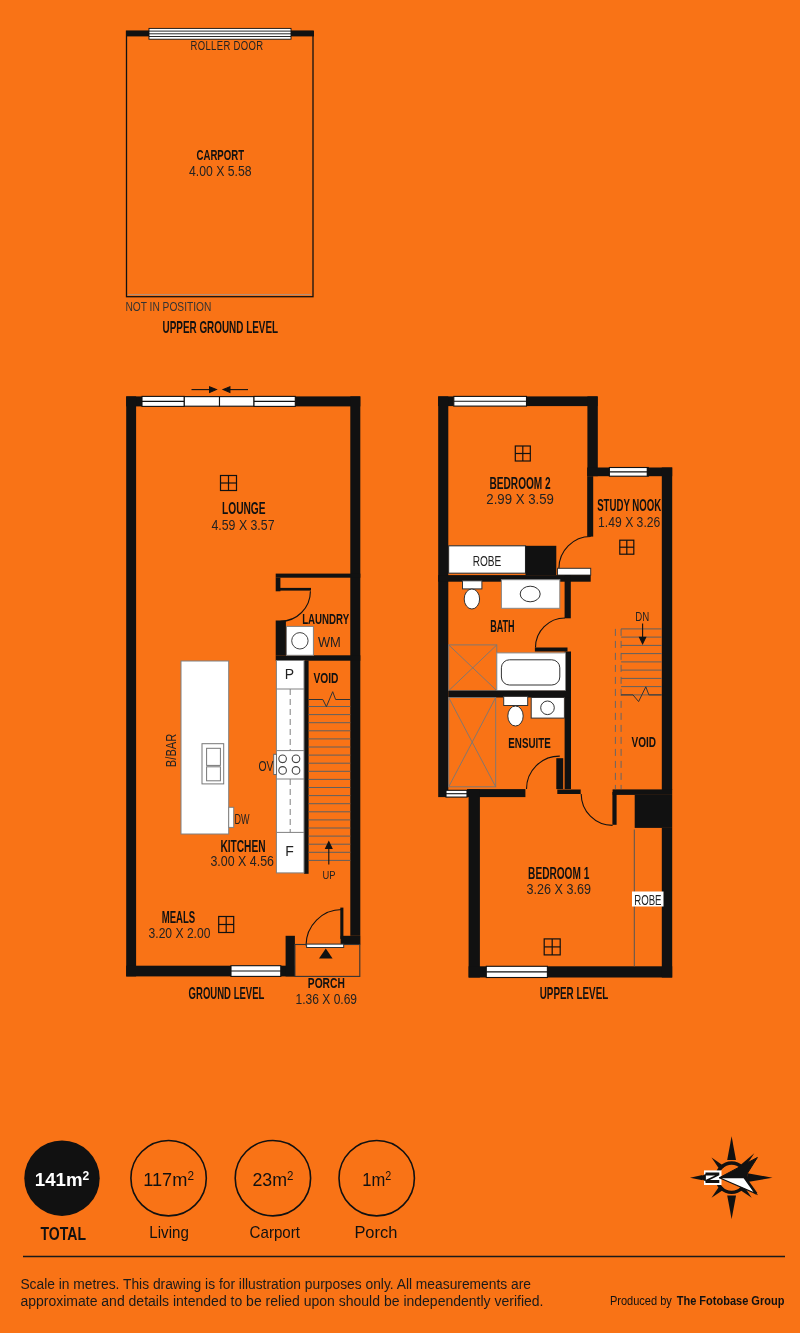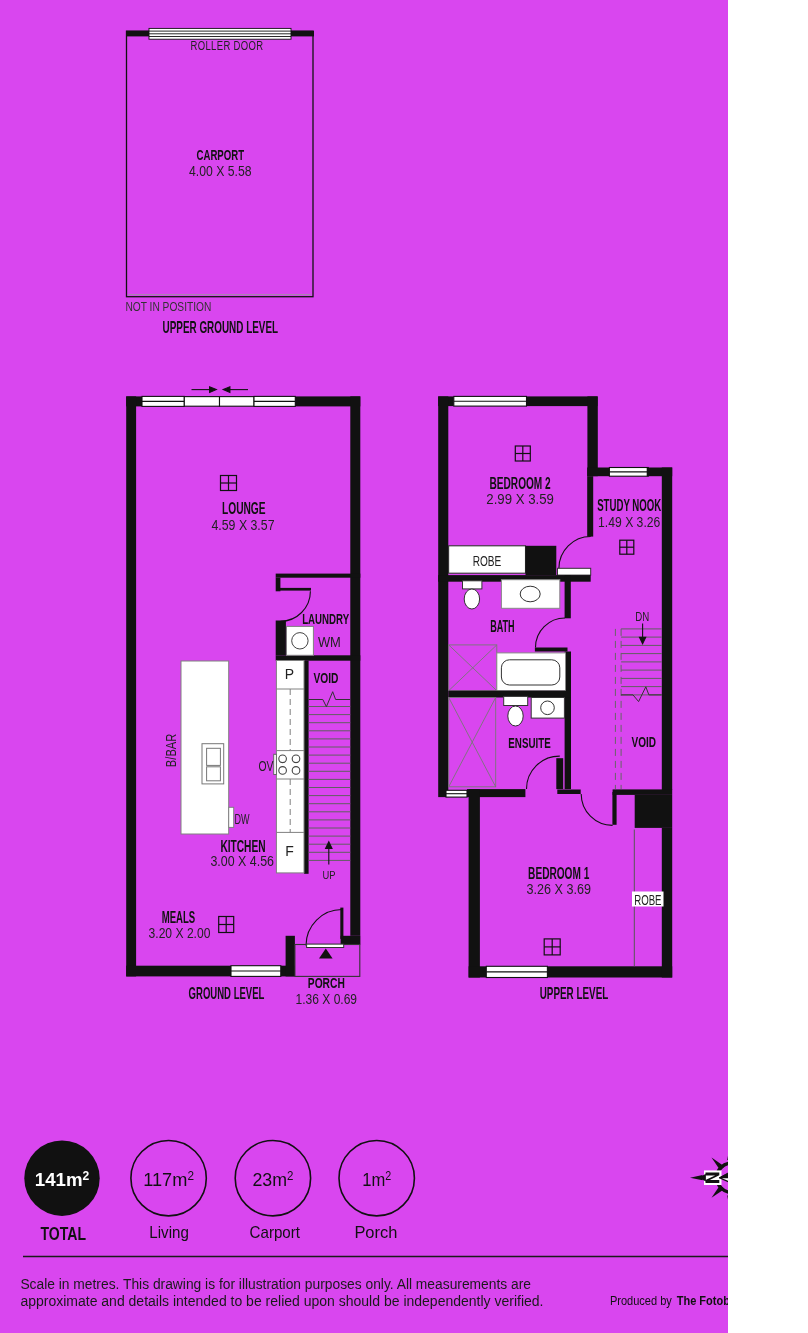--- a/index.html
+++ b/index.html
@@ -1,16 +1,16 @@
 <!DOCTYPE html>
 <html><head>
 <meta charset="utf-8">
 <style>
 html,body{margin:0;padding:0;background:#fff;}
-#page{width:728px;height:1333px;position:relative;background:#d946ef;overflow:hidden;}
+#page{width:800px;height:1333px;position:relative;background:#f97316;overflow:hidden;}
 svg{display:block;}
 text{font-family:"Liberation Sans",sans-serif;}
 </style>
 </head>
 <body>
 <div id="page">
 <svg width="808" height="1333" viewBox="0 0 808 1333">
 
 <g>
 <rect x="126.5" y="31.2" width="186.5" height="265.5" fill="none" stroke="#111" stroke-width="1.3"></rect>

